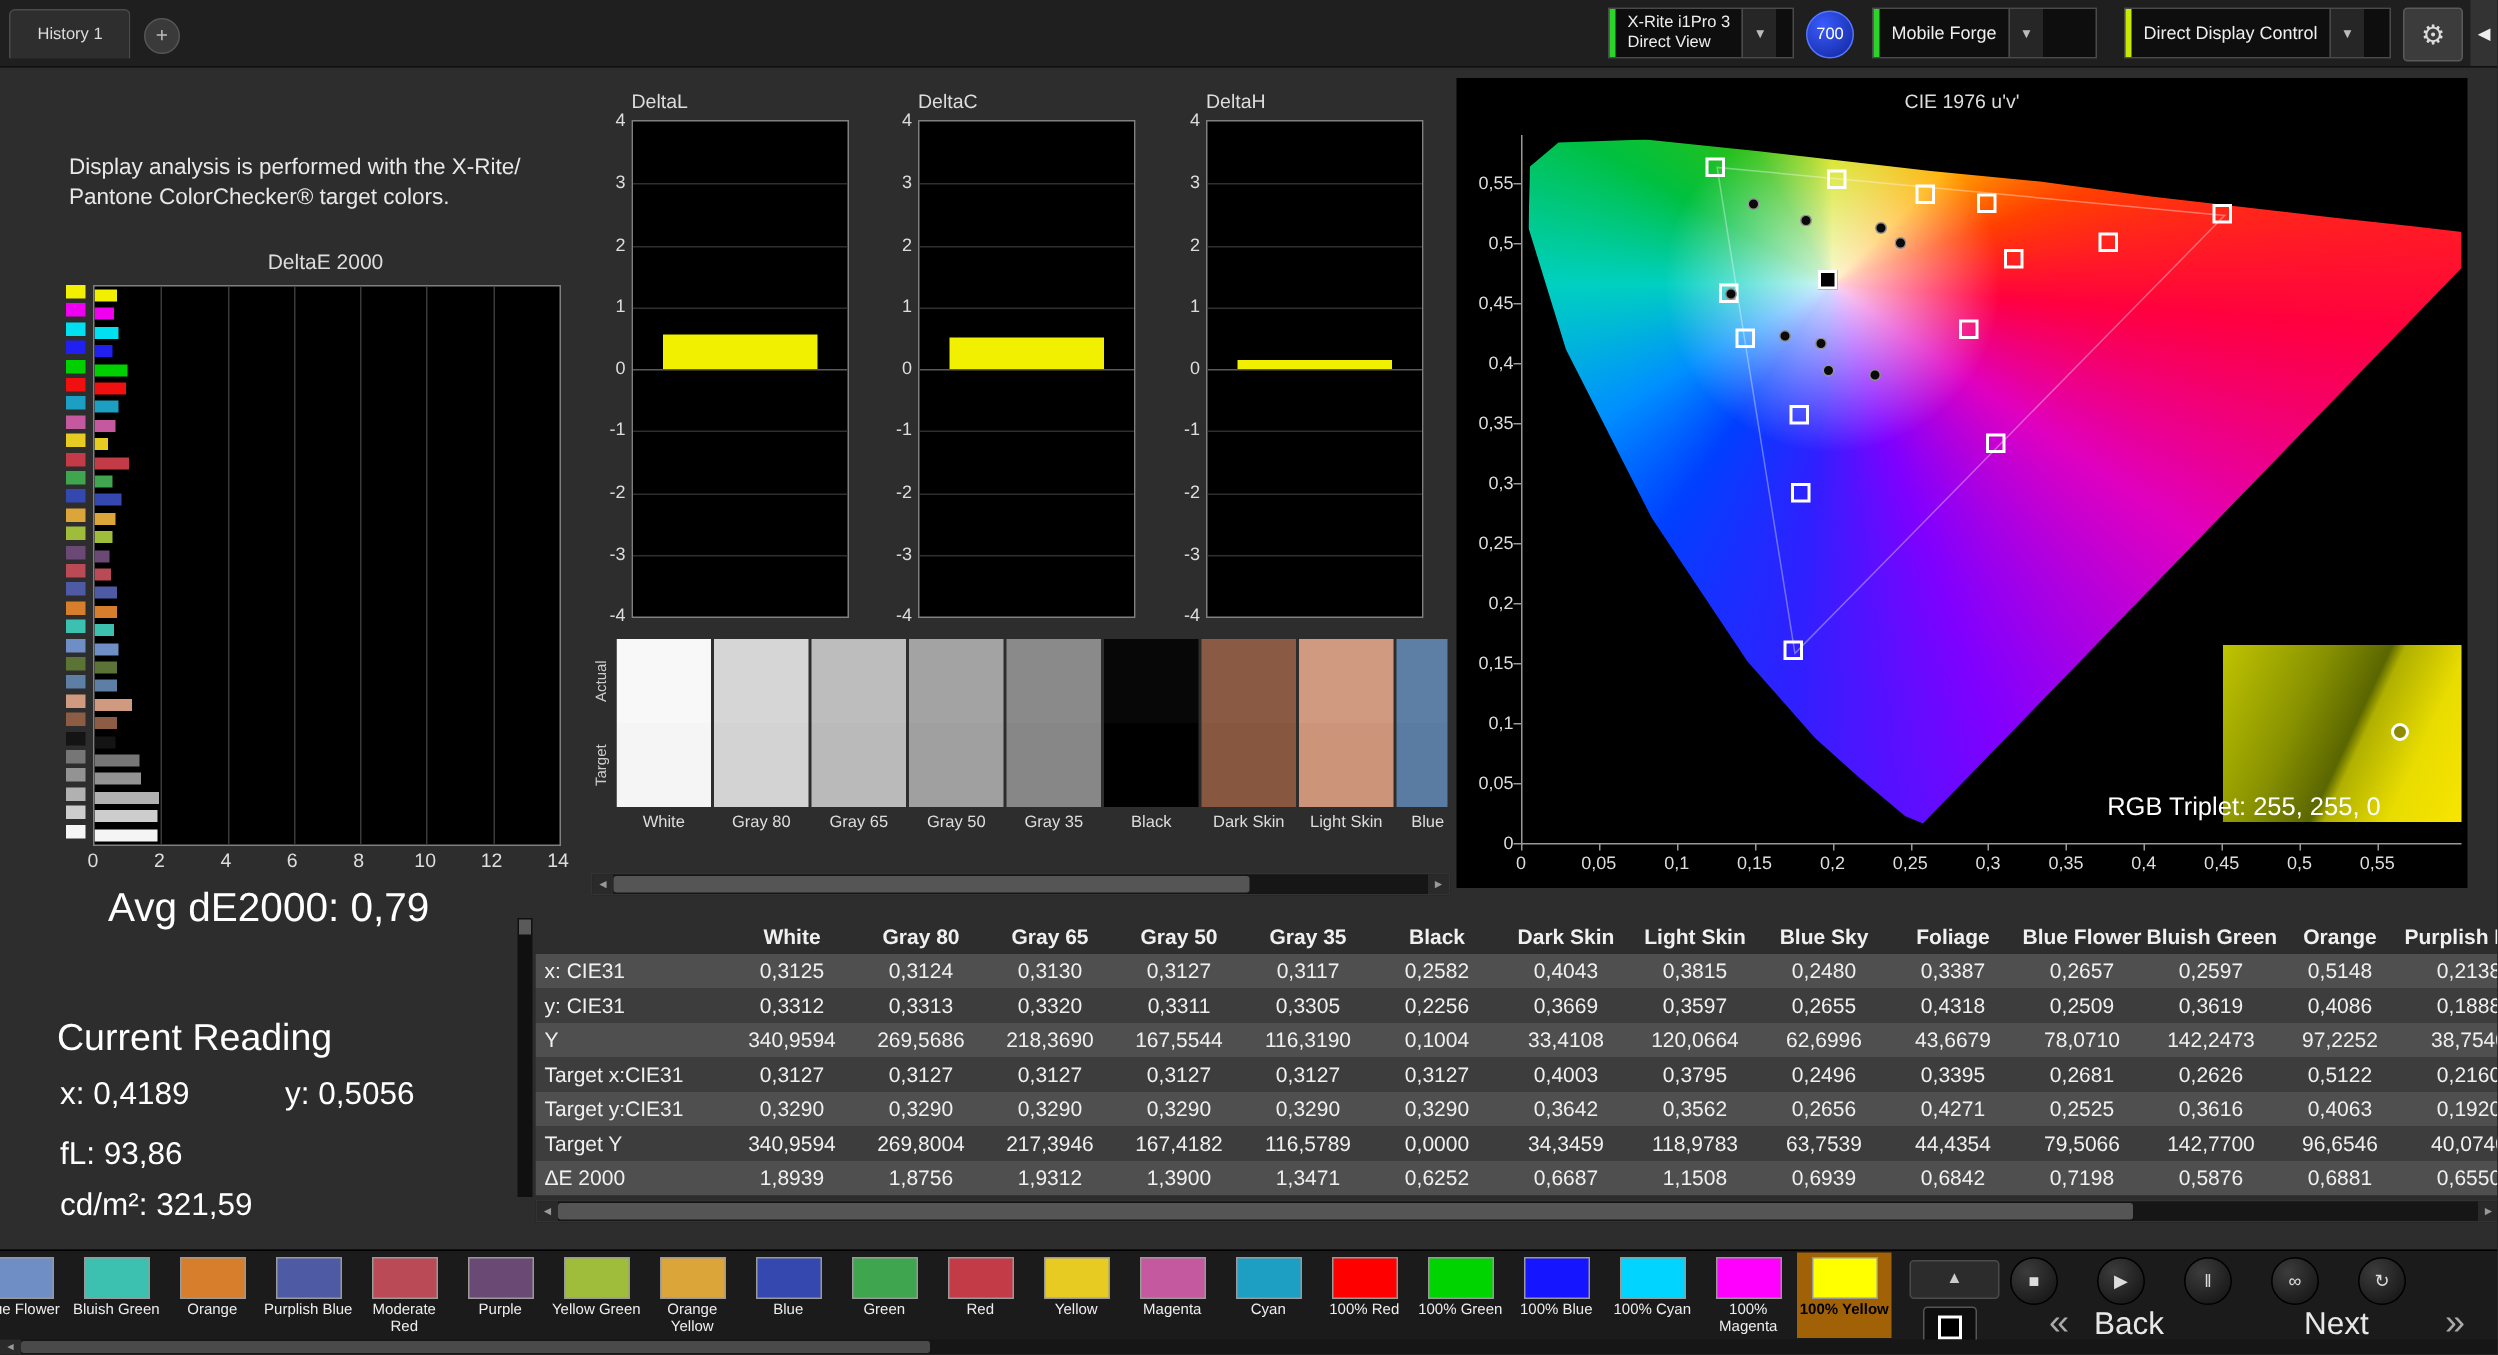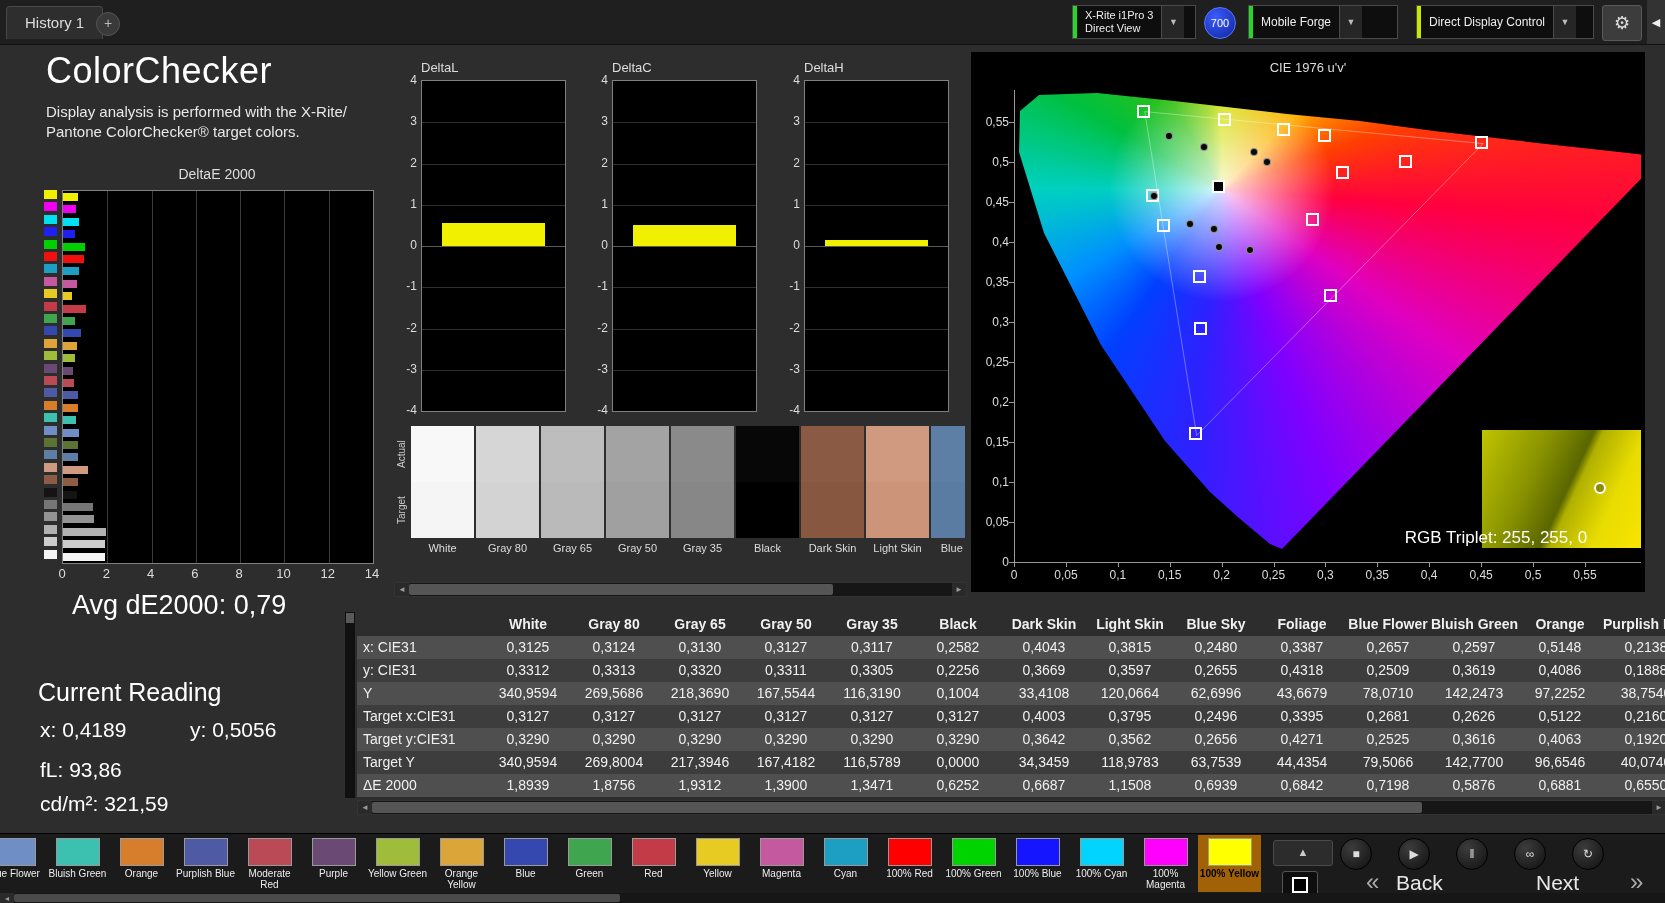--- a/index.html
+++ b/index.html
@@ -1,20 +1,20 @@
 <!DOCTYPE html>
 <html><head>
 <meta charset="utf-8">
 <style>
   html,body{margin:0;padding:0;background:#222;}
   body{font-family:"Liberation Sans",sans-serif;color:#f0f0f0;}
   #app{position:relative;width:1665px;height:903px;overflow:hidden;background:#2d2d2d;}
   
   #topbar{position:absolute;left:0;top:0;width:1665px;height:44px;background:#1f1f1f;border-bottom:1px solid #111;}
-  .tab{position:absolute;left:6px;top:6px;height:32px;padding:0 18px;background:#2e2e2e;border:1px solid #4a4a4a;border-bottom:none;border-radius:4px 4px 0 0;line-height:32px;font-size:15px;color:#ddd;}
+  .tab{position:absolute;left:6px;top:6px;height:32px;padding:0 18px;background:#2e2e2e;border:1px solid #4a4a4a;border-bottom:none;border-radius:4px 4px 0 0;line-height:32px;font-size:11px;color:#ddd;}
   .addtab{position:absolute;left:96px;top:12px;width:22px;height:22px;border-radius:50%;background:#3a3a3a;border:1px solid #555;color:#bbb;text-align:center;line-height:20px;font-size:14px;}
   .drop{position:absolute;top:5px;height:32px;background:#0e0e0e;border:1px solid #4a4a4a;display:flex;align-items:center;}
   .drop .accent{width:4px;height:100%;flex:0 0 4px;}
   .accent.green{background:#2bd42b;}
   .accent.yellow{background:#c8e800;}
   .drop .dtext{padding:0 8px;font-size:12px;line-height:14px;color:#eee;white-space:nowrap;}
   .drop .dtext.two span{display:block;font-size:11px;line-height:13px;}
   .drop .darr{width:22px;height:100%;border-left:1px solid #4a4a4a;background:#262626;color:#bbb;font-size:9px;display:flex;align-items:center;justify-content:center;}
   .badge{position:absolute;top:7px;width:30px;height:30px;border-radius:50%;background:radial-gradient(circle at 35% 30%,#3a5cff,#10249a);border:1px solid #5577ff;color:#fff;font-size:11px;text-align:center;line-height:30px;}
   .gearbtn{position:absolute;top:5px;width:38px;height:34px;background:#3c3c3c;border:1px solid #5a5a5a;border-radius:3px;text-align:center;line-height:34px;font-size:18px;color:#ddd;}
@@ -132,21 +132,20 @@
       <div class="accent yellow"></div>
       <div class="dtext">Direct Display Control</div>
       <div class="darr">▼</div>
     </div>
     <div class="gearbtn" style="left:1602px;"><span>⚙</span></div>
     <div class="collapse">
         <span>◀</span>
       </div>
   </div>
 
-  <div id="cc-title">ColorChecker</div>
   <div id="cc-sub">
     <span>Display analysis is performed with the X-Rite/</span><br>
     <span>Pantone ColorChecker® target colors.</span>
   </div>
 
   <div id="de-title">DeltaE 2000</div>
   <div id="de-swatches">
       <div class="de-sw" style="top: 0px; background: rgb(240, 240, 0);"></div>
       <div class="de-sw" style="top: 12.4px; background: rgb(240, 0, 240);"></div>
       <div class="de-sw" style="top: 24.8px; background: rgb(0, 224, 240);"></div>

